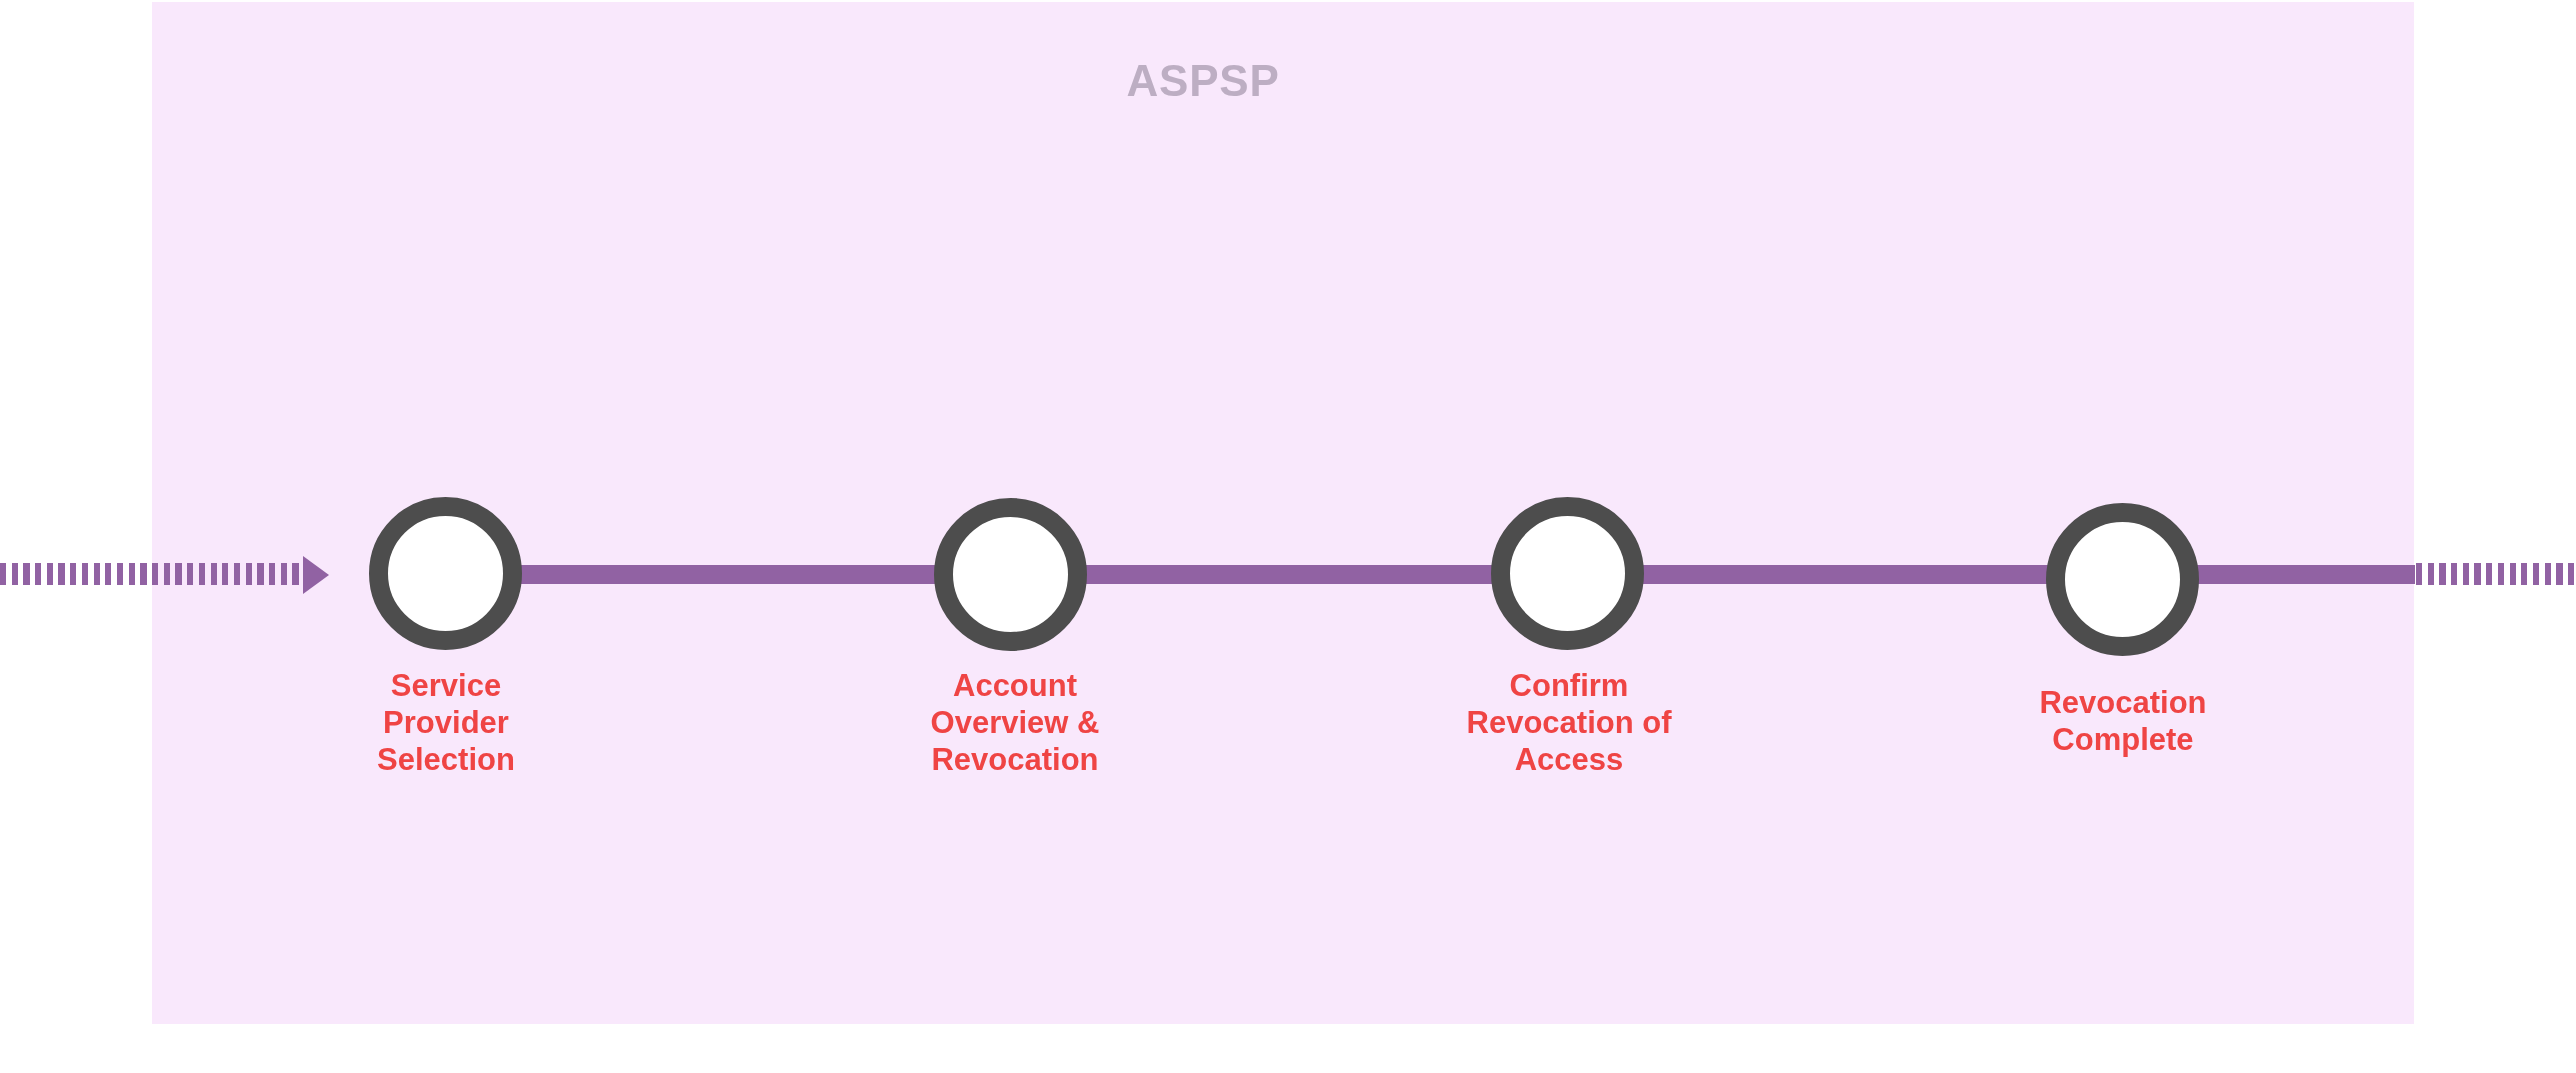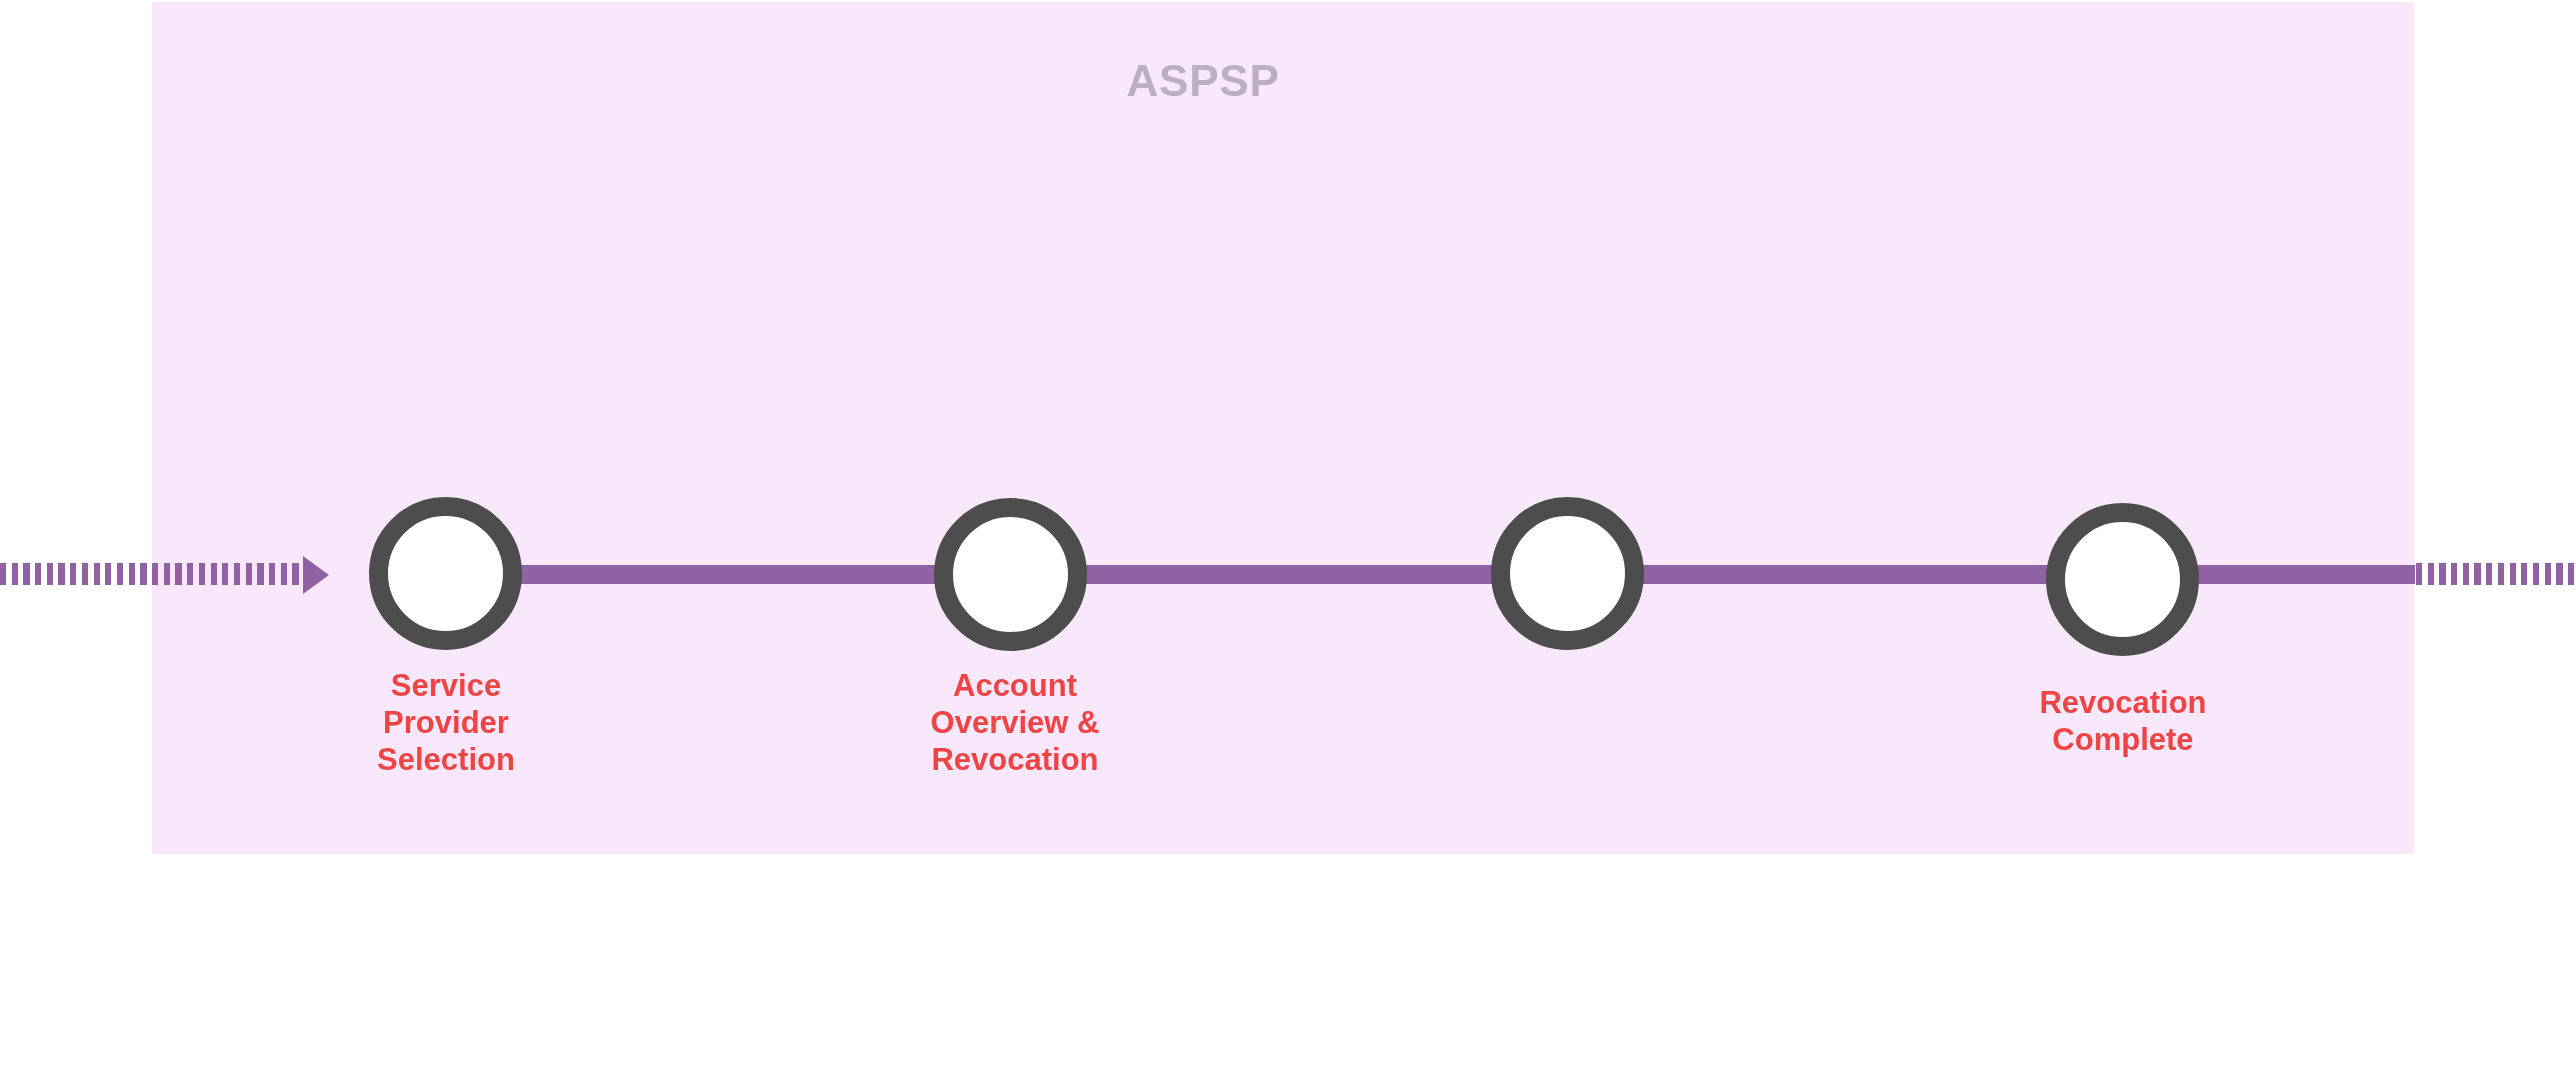--- a/index.html
+++ b/index.html
@@ -1,21 +1,21 @@
 <!DOCTYPE html>
 <html style="font-size:12.5px"><head>
 <meta charset="utf-8">
 <style>
   html, body { margin: 0; padding: 0; background: #ffffff; }
   body { font-family: "Liberation Sans", sans-serif; }
 
   .canvas {
     position: relative;
     width: 2576px;
-    height: 854px;
+    height: 1024px;
     background: #ffffff;
     overflow: hidden;
   }
 
   .swimlane {
     position: absolute;
     left: 152px;
     top: 1.6px;
     width: 2262px;
     height: 1070px;
@@ -126,18 +126,21 @@
   <div class="node node-4"></div>
 
   <div class="step-label label-1">Service
 Provider
 Selection</div>
 
   <div class="step-label label-2">Account
 Overview &amp;
 Revocation</div>
 
+  <div class="step-label label-3">Confirm
+Revocation of
+Access</div>
 
   <div class="step-label label-4">Revocation
 Complete</div>
 
 </div>
 
 
 </body></html>

